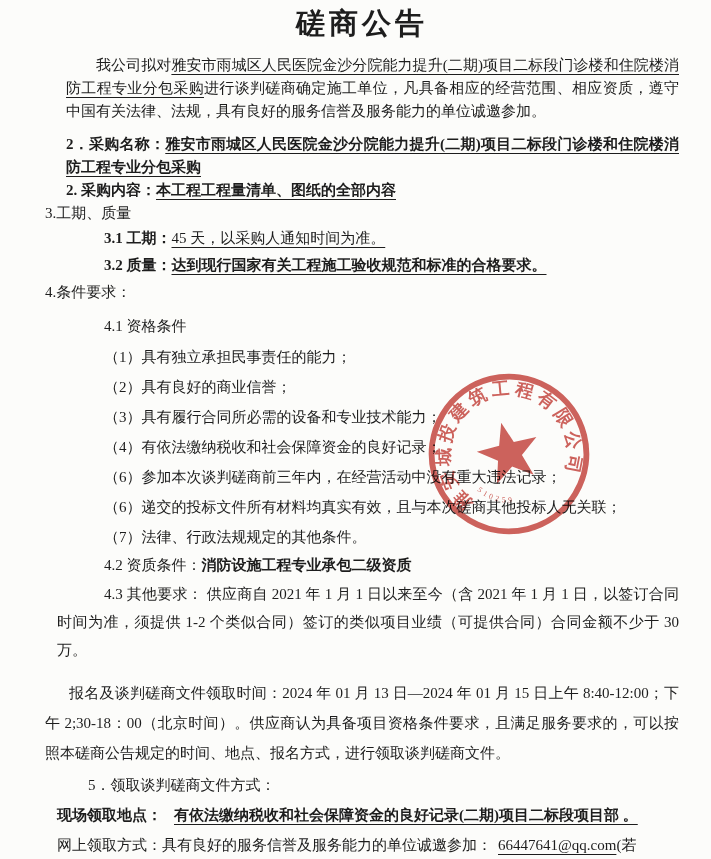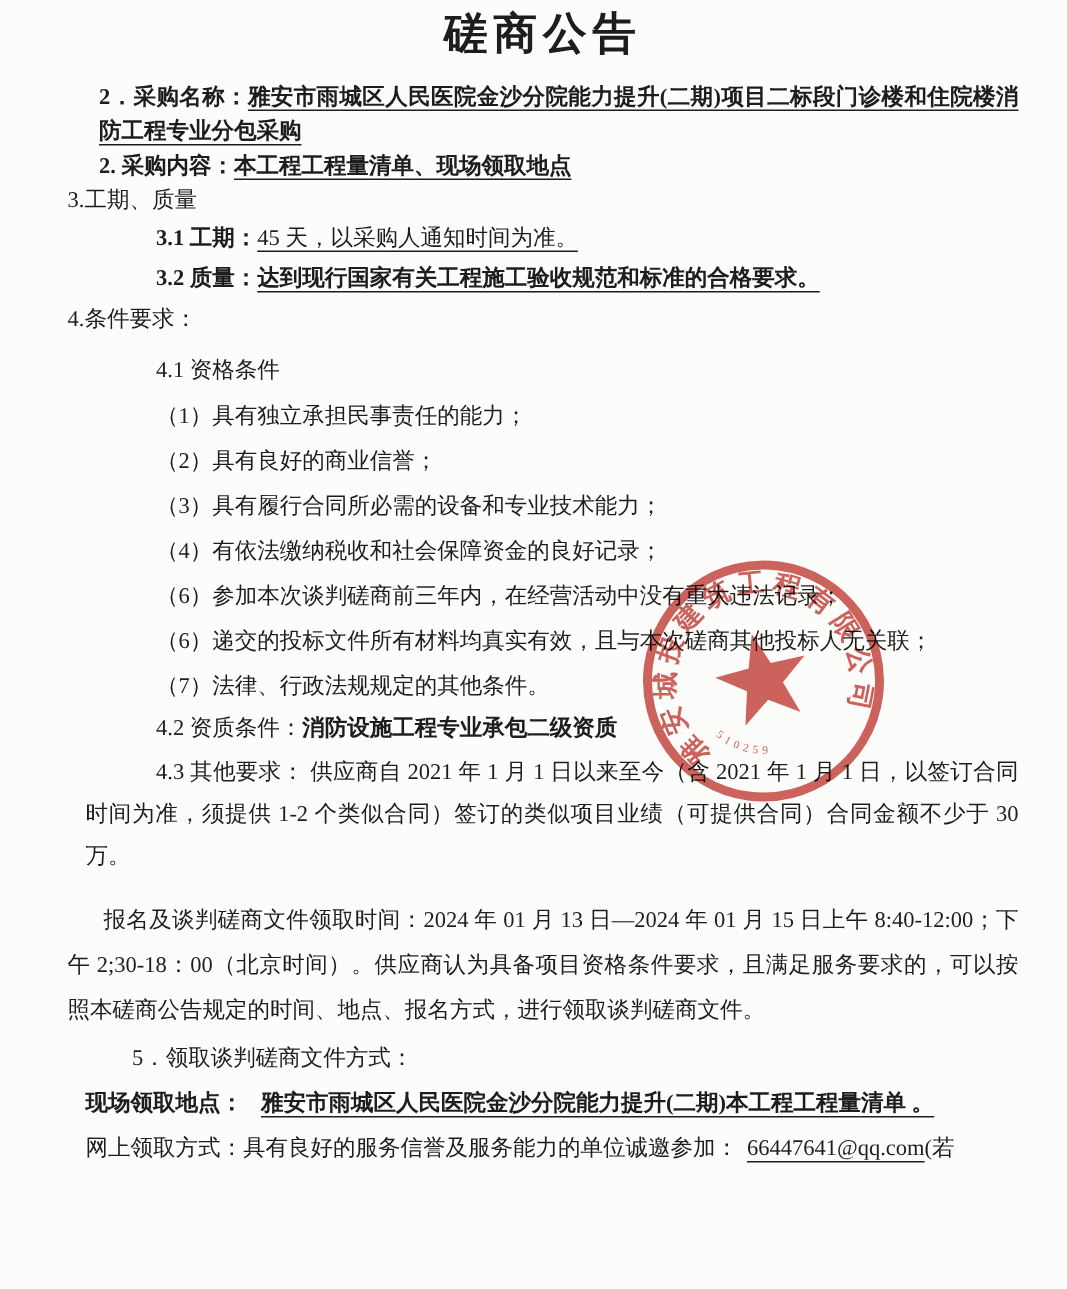--- a/index.html
+++ b/index.html
@@ -57,24 +57,25 @@
     pointer-events:none;
   }
 </style>
 </head>
 <body>
 
 <div class="page">
 
   <h1 class="title">磋商公告</h1>
 
+  <p class="ml21 ind2"><span>我公司拟对</span><span class="u">雅安市雨城区人民医院金沙分院能力提升(二期)项目二标段门诊楼和住院楼消防工程专业分包采购</span><span>进行谈判磋商确定施工单位，凡具备相应的经营范围、相应资质，遵守中国有关法律、法规，具有良好的服务信誉及服务能力的单位诚邀参加。</span></p>
 
   <p class="ml21 b g1"><span>2．采购名称：</span><span class="u">雅安市雨城区人民医院金沙分院能力提升(二期)项目二标段门诊楼和住院楼消防工程专业分包采购</span></p>
 
-  <p class="ml21 b"><span>2.  采购内容：</span><span class="u">本工程工程量清单、现场领取地点</span></p>
+  <p class="ml21 b"><span>2.  采购内容：</span><span class="u">本工程工程量清单、图纸的全部内容</span></p>
 
   <p>3.工期、质量</p>
 
   <p class="sub s31"><span class="b">3.1 工期：</span><span class="u">45 天，以采购人通知时间为准。</span></p>
 
   <p class="sub s32"><span class="b">3.2 质量：</span><span class="u b">达到现行国家有关工程施工验收规范和标准的合格要求。</span></p>
 
   <p class="sec4">4.条件要求：</p>
 
   <p class="sub s41">4.1 资格条件</p>
@@ -88,21 +89,21 @@
   <p class="sub cond">（7）法律、行政法规规定的其他条件。</p>
 
   <p class="sub s42"><span>4.2 资质条件：</span><span class="b">消防设施工程专业承包二级资质</span></p>
 
   <p class="s43"><span>4.3 其他要求：</span><span> 供应商自 2021 年 1 月 1 日以来至今（含  2021 年 1 月 1 日，以签订合同时间为准，须提供 1-2 个类似合同）签订的类似项目业绩（可提供合同）合同金额不少于 30 万。</span></p>
 
   <p class="finalp">报名及谈判磋商文件领取时间：2024 年 01 月 13 日—2024 年 01 月 15 日上午 8:40-12:00；下午 2;30-18：00（北京时间）。供应商认为具备项目资格条件要求，且满足服务要求的，可以按照本磋商公告规定的时间、地点、报名方式，进行领取谈判磋商文件。</p>
 
   <p class="item5">5．领取谈判磋商文件方式：</p>
 
-  <p class="onsite"><span>现场领取地点：</span><span class="u padl">雅安市雨城区人民医院金沙分院能力提升(二期)本工程工程量清单 。</span></p>
+  <p class="onsite"><span>现场领取地点：</span><span class="u padl">有依法缴纳税收和社会保障资金的良好记录(二期)项目二标段项目部 。</span></p>
 
   <p class="online"><span>网上领取方式：</span><span>具有良好的服务信誉及服务能力的单位诚邀参加：</span><span class="u padl2">66447641@qq.com</span><span>(若</span></p>
 
   <svg class="stamp" viewBox="0 0 200 200" xmlns="http://www.w3.org/2000/svg">
     <defs>
       <path id="nameArc" d="M 46.4,145 A 70,70 0 1 1 153.6,145" fill="none"></path>
       <path id="serialArc" d="M 50.6,128.5 A 57,57 0 0 0 149.4,128.5" fill="none"></path>
     </defs>
     <circle cx="100" cy="100" r="91" fill="none" stroke-width="7" stroke="#c5403a"></circle>
     <text font-size="21" font-weight="bold" letter-spacing="5" fill="#c5403a">

